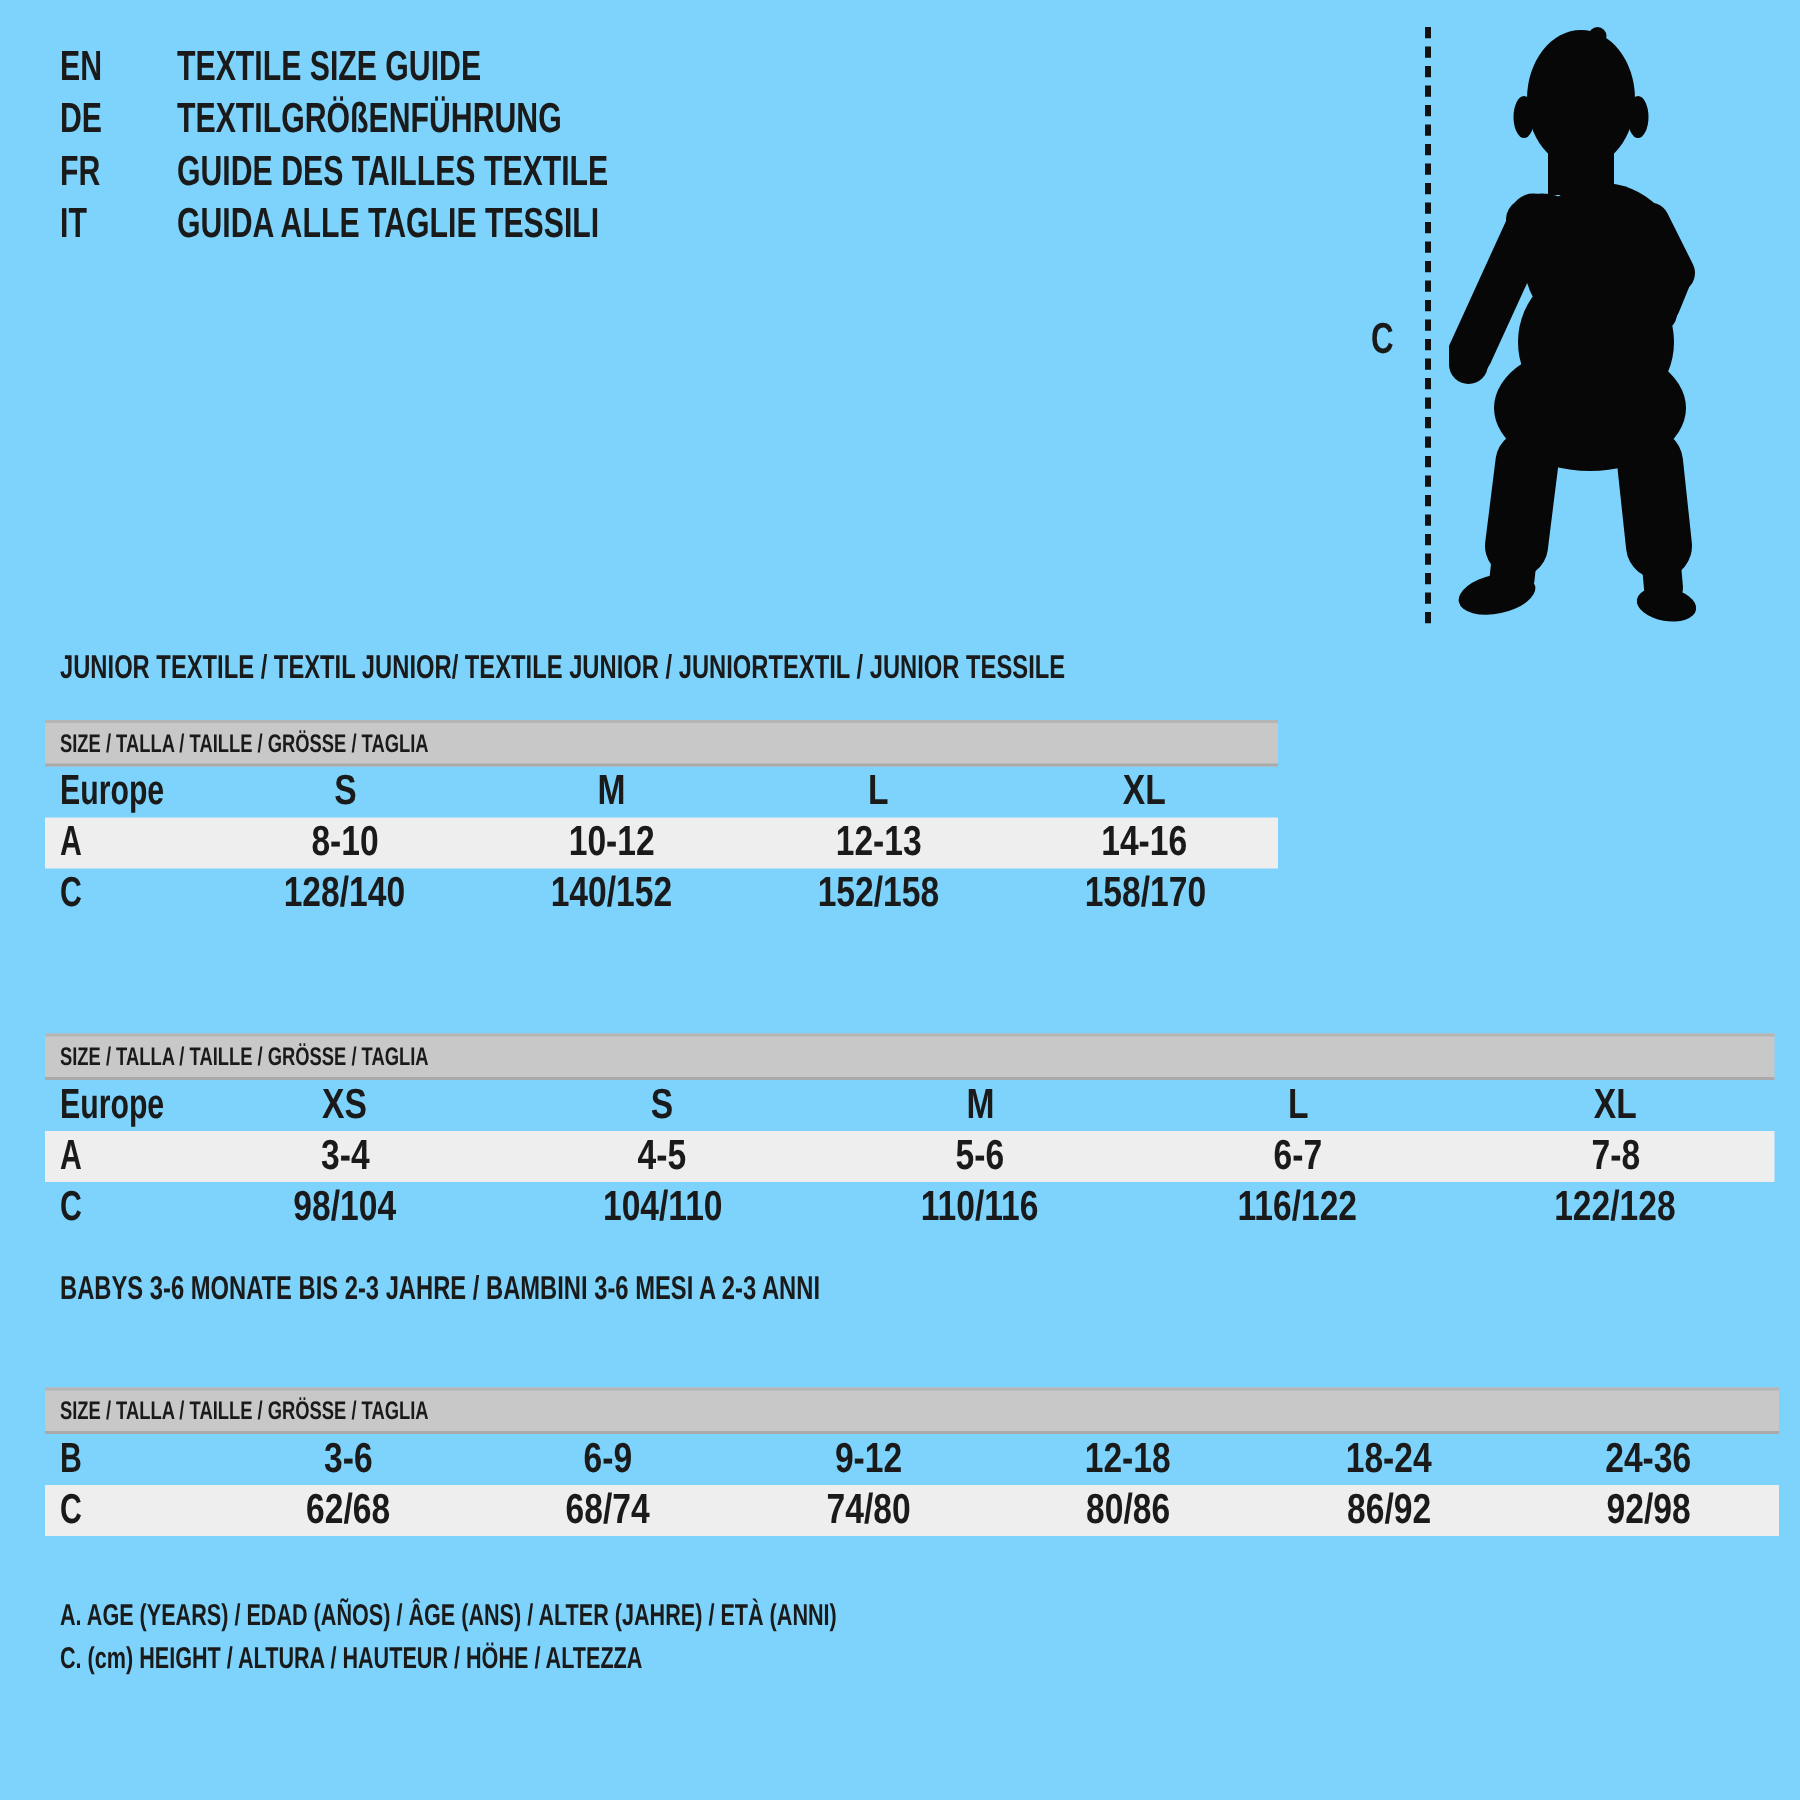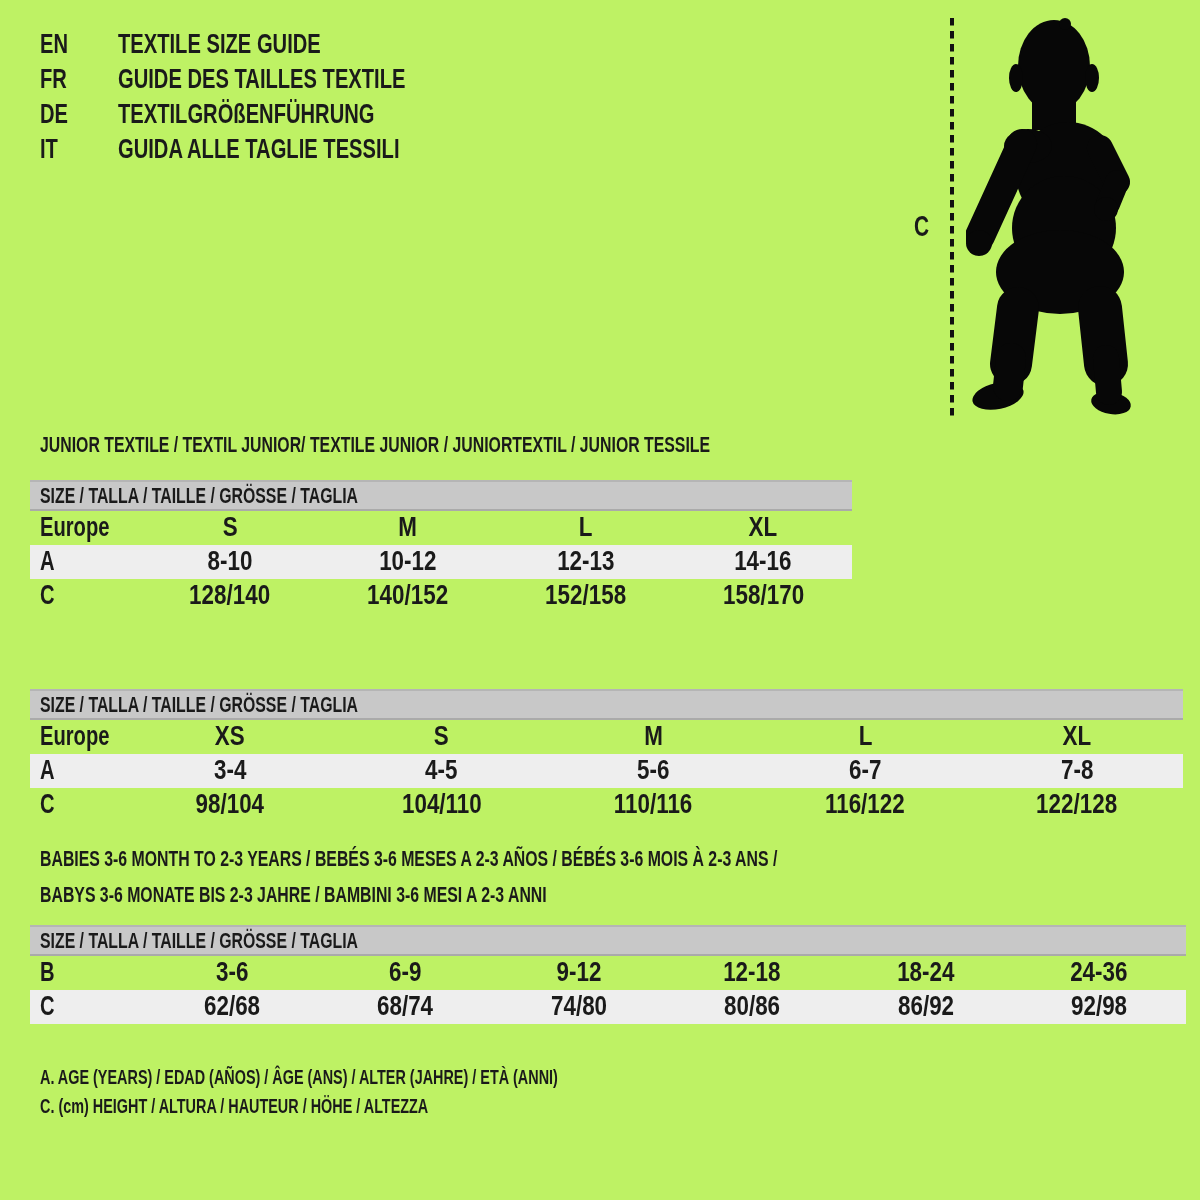--- a/index.html
+++ b/index.html
@@ -1,17 +1,17 @@
 <!DOCTYPE html>
 <html><head>
 <meta charset="utf-8">
 <style>
   html,body { margin:0; padding:0; background:#ffffff; }
   .page {
-    position:relative; width:1200px; height:1200px; background:#bef264;
+    position:relative; width:1200px; height:1200px; background:#7dd3fc;
     font-family:"Liberation Sans", sans-serif; color:#1a1a1a; overflow:hidden;
   }
   
   .sx  { display:inline-block; transform:scaleX(0.72); transform-origin:0 50%; white-space:nowrap; font-weight:bold; }
   .sxc { display:inline-block; transform:scaleX(0.80); transform-origin:50% 50%; white-space:nowrap; font-weight:bold; }
 
   
   .langs { position:absolute; left:40px; top:26px; }
   .lrow  { display:flex; height:35px; align-items:center; font-size:28px; }
   .lcode { width:78px; }
@@ -29,21 +29,21 @@
   .sub { font-size:14px; position:relative; top:5px; }
 
   
   .table { position:absolute; left:30px; }
   .tbl-junior   { top:480px; width:822px;  }
   .tbl-children { top:689px; width:1153px; }
   .tbl-babies   { top:925px; width:1156px; }
   .bar {
     height:31px; background:#c8c8c8; box-sizing:border-box;
     border-top:2px solid #b5b5b5; border-bottom:2px solid #aaaaaa;
-    display:flex; align-items:center; padding-left:10px; font-size:22px;
+    display:flex; align-items:center; padding-left:10px; font-size:17px;
   }
   .trow { display:flex; height:34px; font-size:28px; font-weight:bold; }
   .alt  { background:#eeeeee; }
   .c0   { box-sizing:border-box; padding-left:10px; }
   .tbl-junior   .c0 { width:111px; }
   .tbl-children .c0 { width:94px;  }
   .tbl-babies   .c0 { width:115px; }
   .c    { flex:1; text-align:center; }
 
   
@@ -54,26 +54,26 @@
 <body>
 
 <div class="page">
 
   <div class="langs">
     <div class="lrow">
       <span class="lcode"><span class="sx">EN</span></span>
       <span class="sx">TEXTILE SIZE GUIDE</span>
     </div>
     <div class="lrow">
+      <span class="lcode"><span class="sx">DE</span></span>
+      <span class="sx">TEXTILGRÖßENFÜHRUNG</span>
+    </div>
+    <div class="lrow">
       <span class="lcode"><span class="sx">FR</span></span>
       <span class="sx">GUIDE DES TAILLES TEXTILE</span>
-    </div>
-    <div class="lrow">
-      <span class="lcode"><span class="sx">DE</span></span>
-      <span class="sx">TEXTILGRÖßENFÜHRUNG</span>
     </div>
     <div class="lrow">
       <span class="lcode"><span class="sx">IT</span></span>
       <span class="sx">GUIDA ALLE TAGLIE TESSILI</span>
     </div>
   </div>
 
   <svg class="dashline" width="10" height="404">
     <line x1="5" y1="2" x2="5" y2="402" stroke="#111111" stroke-width="4" stroke-dasharray="7.5 5.5"></line>
   </svg>
@@ -163,21 +163,20 @@
       <div class="c0"><span class="sx">C</span></div>
       <div class="c"><span class="sxc">98/104</span></div>
       <div class="c"><span class="sxc">104/110</span></div>
       <div class="c"><span class="sxc">110/116</span></div>
       <div class="c"><span class="sxc">116/122</span></div>
       <div class="c"><span class="sxc">122/128</span></div>
     </div>
   </div>
 
   <div class="stitle t-babies">
-    <div><span class="sx">BABIES 3-6 MONTH TO 2-3 YEARS / BEBÉS 3-6 MESES A 2-3 AÑOS / BÉBÉS 3-6 MOIS À 2-3 ANS /</span></div>
     <div><span class="sx">BABYS 3-6 MONATE BIS 2-3 JAHRE / BAMBINI 3-6 MESI A 2-3 ANNI</span></div>
   </div>
   <div class="table tbl-babies">
     <div class="bar">
       <span class="sx">SIZE / TALLA / TAILLE / GRÖSSE / TAGLIA</span>
     </div>
     <div class="trow">
       <div class="c0"><span class="sx">B</span></div>
       <div class="c"><span class="sxc">3-6</span></div>
       <div class="c"><span class="sxc">6-9</span></div>

